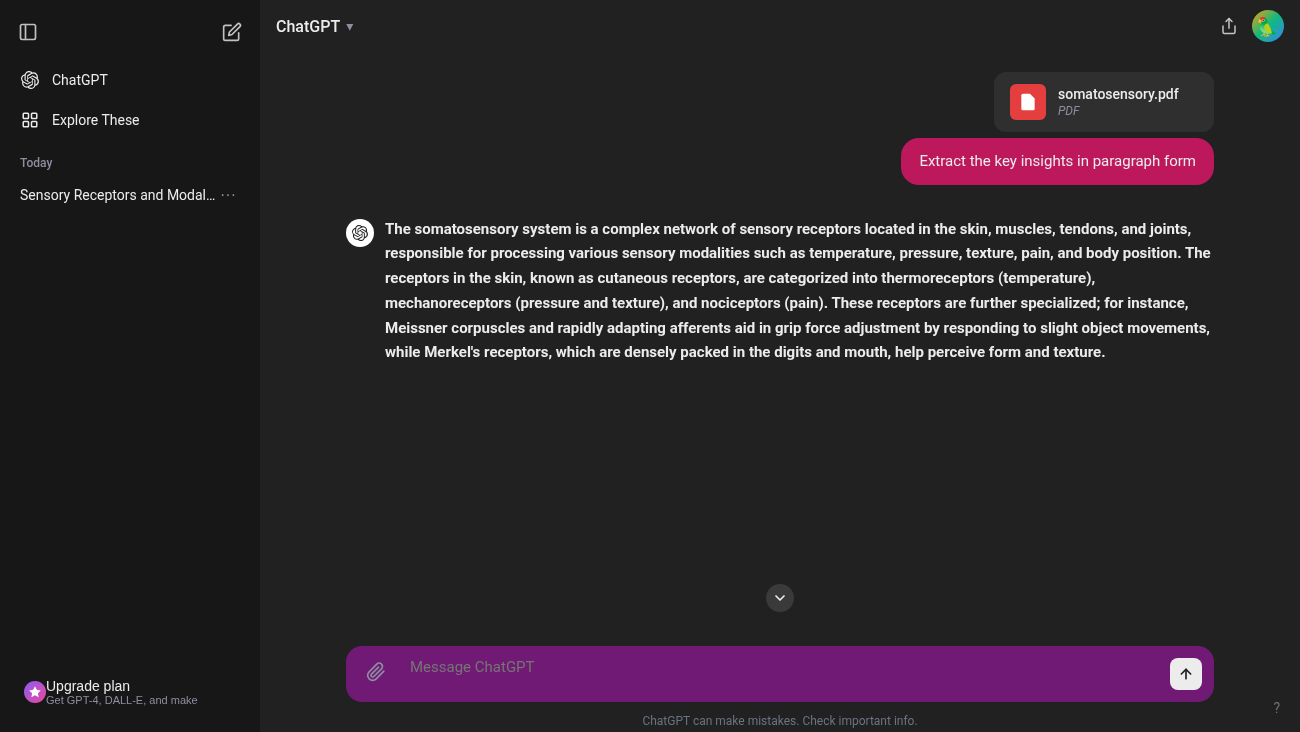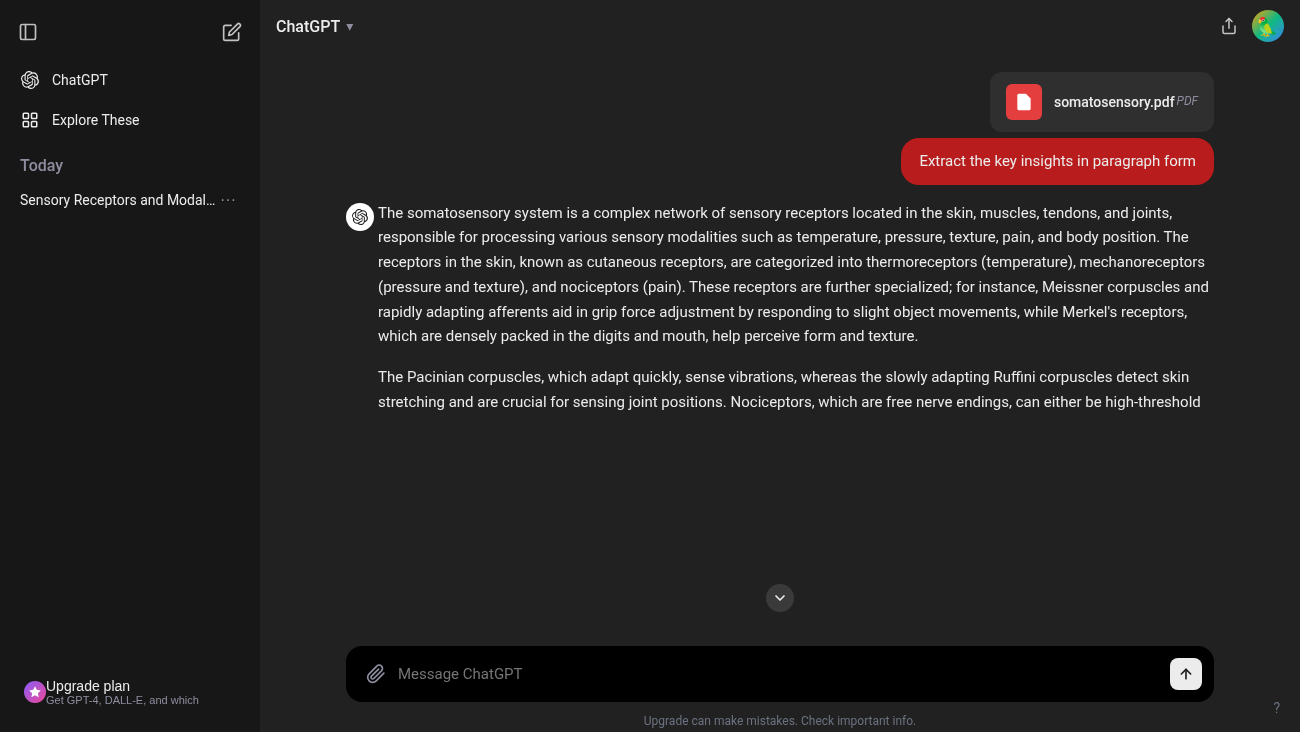--- a/index.html
+++ b/index.html
@@ -63,21 +63,21 @@
     .sidebar-nav-icon {
       width: 20px;
       height: 20px;
       display: flex;
       align-items: center;
       justify-content: center;
       flex-shrink: 0;
     }
 
     .sidebar-section-label {
-      font-size: 16px;
+      font-size: 12px;
       color: #8e8ea0;
       padding: 16px 12px 6px;
       font-weight: 500;
     }
 
     .sidebar-chat-item {
       display: flex;
       align-items: center;
       justify-content: space-between;
       padding: 8px 12px;
@@ -260,53 +260,55 @@
       background-color: #e53e3e;
       border-radius: 6px;
       display: flex;
       align-items: center;
       justify-content: center;
       flex-shrink: 0;
     }
 
     .pdf-info {
       display: flex;
+      flex-direction: column;
       gap: 2px;
     }
 
     .pdf-name {
       font-size: 14px;
       font-weight: 500;
       color: #ececec;
     }
 
     .pdf-type {
       font-size: 12px;
       color: #8e8ea0;
       text-transform: uppercase;
       font-style: italic;
     }
 
     .user-text-bubble {
-      background-color: #b91c1c;
+      background-color: #be185d;
       border-radius: 18px;
       padding: 12px 18px;
       font-size: 15px;
       color: #ececec;
       max-width: 600px;
       line-height: 1.5;
     }
 
     .assistant-message-row {
       display: flex;
-      gap: 4px;
+      gap: 11px;
       padding: 4px 16px;
       max-width: 900px;
-      margin: 0 auto;
+      margin: 16px auto;
       width: 100%;
+      font-weight: bold;
     }
 
     .assistant-icon {
       width: 28px;
       height: 28px;
       background-color: #fff;
       border-radius: 50%;
       display: flex;
       align-items: center;
       justify-content: center;
@@ -329,26 +331,26 @@
       margin-bottom: 0;
     }
 
     
     .input-area {
       padding: 12px 16px 4px;
       flex-shrink: 0;
     }
 
     .input-container {
-      background-color: #000000;
+      background-color: #701a75;
       border-radius: 16px;
       padding: 12px 12px 12px 16px;
       display: flex;
-      align-items: center;
-      gap: 8px;
+      align-items: flex-start;
+      gap: 20px;
       max-width: 868px;
       margin: 0 auto;
     }
 
     .attach-btn {
       background: none;
       border: none;
       color: #8e8ea0;
       cursor: pointer;
       padding: 4px;
@@ -473,21 +475,21 @@
 
   <div class="sidebar-bottom">
     <button class="upgrade-btn">
       <div class="upgrade-icon">
         <svg width="14" height="14" viewBox="0 0 24 24" fill="white">
           <path d="M12 2l3.09 6.26L22 9.27l-5 4.87 1.18 6.88L12 17.77l-6.18 3.25L7 14.14 2 9.27l6.91-1.01L12 2z"></path>
         </svg>
       </div>
       <div>
         <div class="upgrade-text-main">Upgrade plan</div>
-        <div class="upgrade-text-sub">Get GPT-4, DALL-E, and which</div>
+        <div class="upgrade-text-sub">Get GPT-4, DALL-E, and make</div>
       </div>
     </button>
   </div>
 </div>
 
 <div class="main" style="position: relative;">
 
   <div class="header">
     <div class="header-title">
       <span>ChatGPT</span>
@@ -529,21 +531,20 @@
     </div>
 
     <div class="assistant-message-row">
       <div class="assistant-icon">
         <svg width="16" height="16" viewBox="0 0 24 24" fill="#212121">
           <path d="M22.282 9.821a5.985 5.985 0 0 0-.516-4.91 6.046 6.046 0 0 0-6.51-2.9A6.065 6.065 0 0 0 4.981 4.18a5.985 5.985 0 0 0-3.998 2.9 6.046 6.046 0 0 0 .743 7.097 5.98 5.98 0 0 0 .51 4.911 6.051 6.051 0 0 0 6.515 2.9A5.985 5.985 0 0 0 13.26 24a6.056 6.056 0 0 0 5.772-4.206 5.99 5.99 0 0 0 3.997-2.9 6.056 6.056 0 0 0-.747-7.073zM13.26 22.43a4.476 4.476 0 0 1-2.876-1.04l.141-.081 4.779-2.758a.795.795 0 0 0 .392-.681v-6.737l2.02 1.168a.071.071 0 0 1 .038.052v5.583a4.504 4.504 0 0 1-4.494 4.494zM3.6 18.304a4.47 4.47 0 0 1-.535-3.014l.142.085 4.783 2.759a.771.771 0 0 0 .78 0l5.843-3.369v2.332a.08.08 0 0 1-.033.062L9.74 19.95a4.5 4.5 0 0 1-6.14-1.646zM2.34 7.896a4.485 4.485 0 0 1 2.366-1.973V11.6a.766.766 0 0 0 .388.676l5.815 3.355-2.02 1.168a.076.076 0 0 1-.071 0L4.1 14.3a4.501 4.501 0 0 1-1.76-6.403zm16.597 3.866l-5.843-3.371 2.019-1.165a.076.076 0 0 1 .072 0l4.718 2.722a4.498 4.498 0 0 1-.67 8.114v-5.678a.786.786 0 0 0-.396-.682zm2.01-3.023l-.141-.085-4.774-2.782a.776.776 0 0 0-.785 0L9.409 9.23V6.897a.066.066 0 0 1 .028-.061l4.718-2.724a4.5 4.5 0 0 1 6.791 4.665zm-12.64 4.135l-2.02-1.164a.08.08 0 0 1-.038-.057V6.075a4.5 4.5 0 0 1 7.375-3.453l-.142.08L8.704 5.46a.795.795 0 0 0-.393.681zm1.097-2.365l2.602-1.5 2.607 1.5v2.999l-2.597 1.5-2.607-1.5z"></path>
         </svg>
       </div>
       <div class="assistant-text">
         <p>The somatosensory system is a complex network of sensory receptors located in the skin, muscles, tendons, and joints, responsible for processing various sensory modalities such as temperature, pressure, texture, pain, and body position. The receptors in the skin, known as cutaneous receptors, are categorized into thermoreceptors (temperature), mechanoreceptors (pressure and texture), and nociceptors (pain). These receptors are further specialized; for instance, Meissner corpuscles and rapidly adapting afferents aid in grip force adjustment by responding to slight object movements, while Merkel's receptors, which are densely packed in the digits and mouth, help perceive form and texture.</p>
-        <p>The Pacinian corpuscles, which adapt quickly, sense vibrations, whereas the slowly adapting Ruffini corpuscles detect skin stretching and are crucial for sensing joint positions. Nociceptors, which are free nerve endings, can either be high-threshold</p>
       </div>
     </div>
 
   </div>
 
   <div class="scroll-indicator">
     <svg width="16" height="16" viewBox="0 0 24 24" fill="none" stroke="#ececec" stroke-width="2.5" stroke-linecap="round" stroke-linejoin="round">
       <polyline points="6 9 12 15 18 9"></polyline>
     </svg>
   </div>
@@ -560,19 +561,19 @@
         <svg width="16" height="16" viewBox="0 0 24 24" fill="none" stroke="#212121" stroke-width="2.5" stroke-linecap="round" stroke-linejoin="round">
           <line x1="12" y1="19" x2="12" y2="5"></line>
           <polyline points="5 12 12 5 19 12"></polyline>
         </svg>
       </button>
     </div>
   </div>
 
   <div class="footer-note">
     <div class="footer-note-row">
-      <span>Upgrade can make mistakes. Check important info.</span>
+      <span>ChatGPT can make mistakes. Check important info.</span>
     </div>
   </div>
 
   <span class="footer-question">?</span>
 
 </div>
 
 </body></html>

